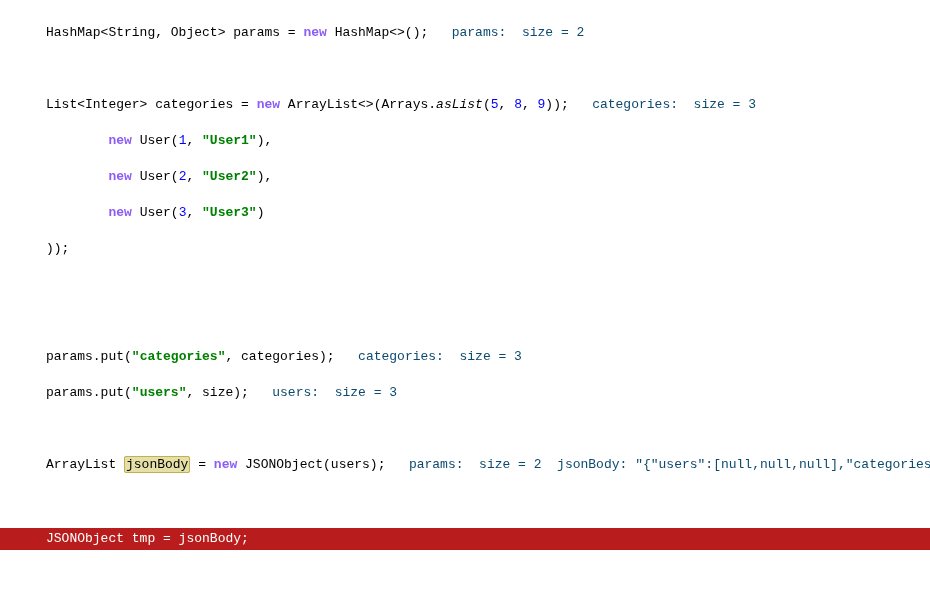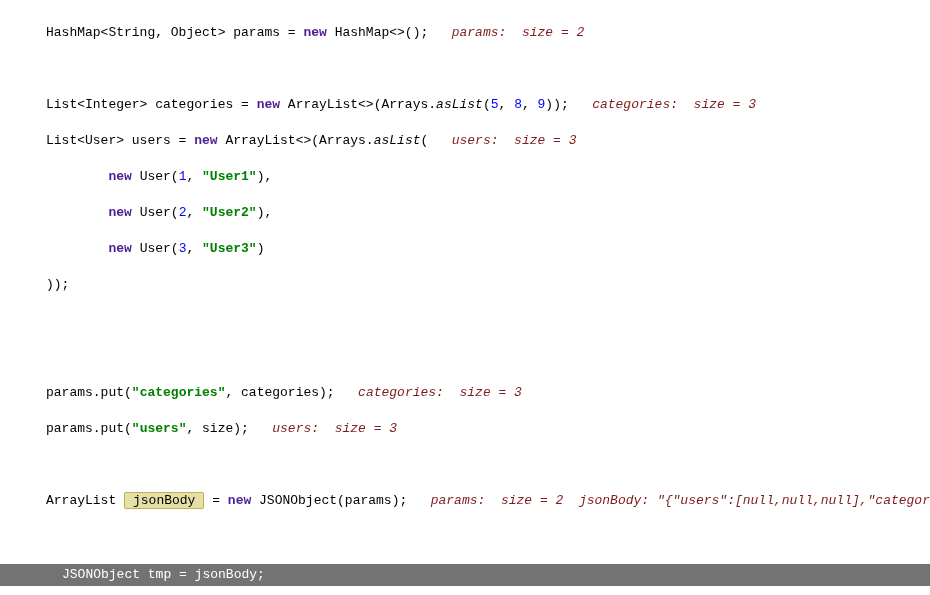--- a/index.html
+++ b/index.html
@@ -1,24 +1,24 @@
 <!DOCTYPE html>
 <html><head>
 <meta charset="utf-8">
 <style>
   html, body { margin:0; padding:0; font-family:"Segoe UI", Verdana, sans-serif; font-size:12px; color:#000; background:#fff; }
   .root { width:930px; height:595px; position:relative; overflow:hidden; border-right:1px solid #bbb;}
   .editor { padding:6px 0 0 0; background:#fff; }
   .code { font-family:"Courier New", monospace; font-size:13px; line-height:18px; white-space:pre; padding-left:46px; }
-  .kw   { color:#4c1d95; font-weight:bold; }
+  .kw   { color:#8b5cf6; font-weight:bold; }
   .num  { color:#0000ff; }
   .str  { color:#008000; font-weight:bold; }
-  .cmt  { color:#7f1d1d; font-style:italic; }
-  .hl-var { background:#e6e0a8; border:1px solid #c0b050; border-radius:2px; padding:0 8px;}
-  .sel-line { background:#737373; color:#fff; padding:2px 0 2px 62px; margin-left:-46px; margin-right:0;}
+  .cmt  { color:#0c4a6e; }
+  .hl-var { background:#e6e0a8; border:1px solid #c0b050; border-radius:2px; padding:0 1px;}
+  .sel-line { background:#b91c1c; color:#fff; padding:2px 0 2px 46px; margin-left:-46px; margin-right:0;}
   .sel-line span { color:#fff !important; }
   .gap { height:18px; }
 </style>
 </head>
 <body>
 <div class="root">
 
 <svg width="0" height="0" style="position:absolute">
   <defs>
     <g id="tri-right">
@@ -33,29 +33,28 @@
       <rect x="3" y="8" width="8" height="2" fill="#a06b00"></rect>
     </g>
   </defs>
 </svg>
 
 <div class="editor">
 <div class="code">
 <div><span>HashMap&lt;String, Object&gt; params = </span><span class="kw">new</span><span> HashMap&lt;&gt;();</span><span class="cmt">   params:  size = 2</span></div>
 <div class="gap"></div>
 <div><span>List&lt;Integer&gt; categories = </span><span class="kw">new</span><span> ArrayList&lt;&gt;(Arrays.</span><span style="font-style:italic">asList</span><span>(</span><span class="num">5</span><span>, </span><span class="num">8</span><span>, </span><span class="num">9</span><span>));</span><span class="cmt">   categories:  size = 3</span></div>
-<div><span>List&lt;User&gt; users = </span><span class="kw">new</span><span> ArrayList&lt;&gt;(Arrays.</span><span style="font-style:italic">asList</span><span>(</span><span class="cmt">   users:  size = 3</span></div>
 <div>        <span class="kw">new</span><span> User(</span><span class="num">1</span><span>, </span><span class="str">"User1"</span><span>),</span></div>
 <div>        <span class="kw">new</span><span> User(</span><span class="num">2</span><span>, </span><span class="str">"User2"</span><span>),</span></div>
 <div>        <span class="kw">new</span><span> User(</span><span class="num">3</span><span>, </span><span class="str">"User3"</span><span>)</span></div>
 <div>));</div>
 <div class="gap"></div>
 <div class="gap"></div>
 <div><span>params.put(</span><span class="str">"categories"</span><span>, categories);</span><span class="cmt">   categories:  size = 3</span></div>
 <div><span>params.put(</span><span class="str">"users"</span><span>, size);</span><span class="cmt">   users:  size = 3</span></div>
 <div class="gap"></div>
-<div><span>ArrayList </span><span class="hl-var">jsonBody</span><span> = </span><span class="kw">new</span><span> JSONObject(params);</span><span class="cmt">   params:  size = 2  jsonBody: "{"users":[null,null,null],"categories":[5,8,9]}"</span></div>
+<div><span>ArrayList </span><span class="hl-var">jsonBody</span><span> = </span><span class="kw">new</span><span> JSONObject(users);</span><span class="cmt">   params:  size = 2  jsonBody: "{"users":[null,null,null],"categories":[5,8,9]}"</span></div>
 <div class="gap"></div>
 <div class="sel-line"><span>JSONObject tmp = jsonBody;</span></div>
 </div>
 </div>
 
 </div>
 
 </body></html>

